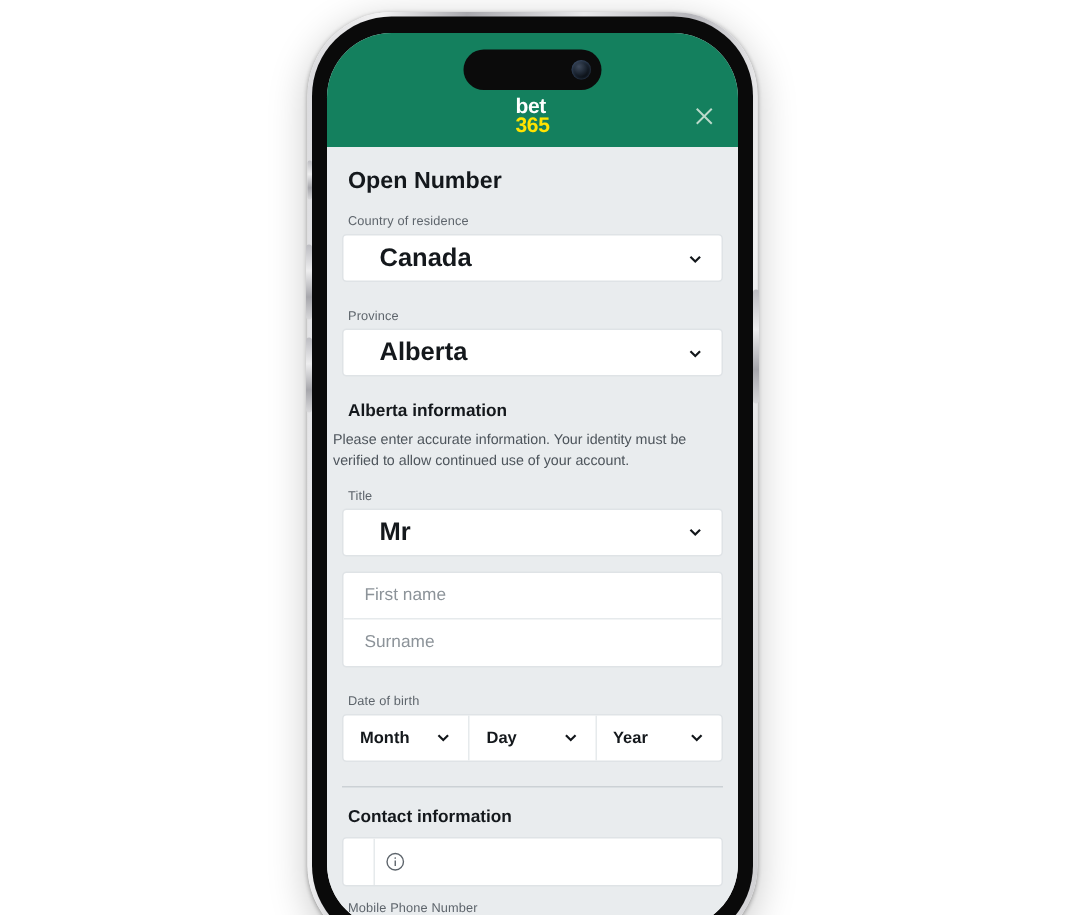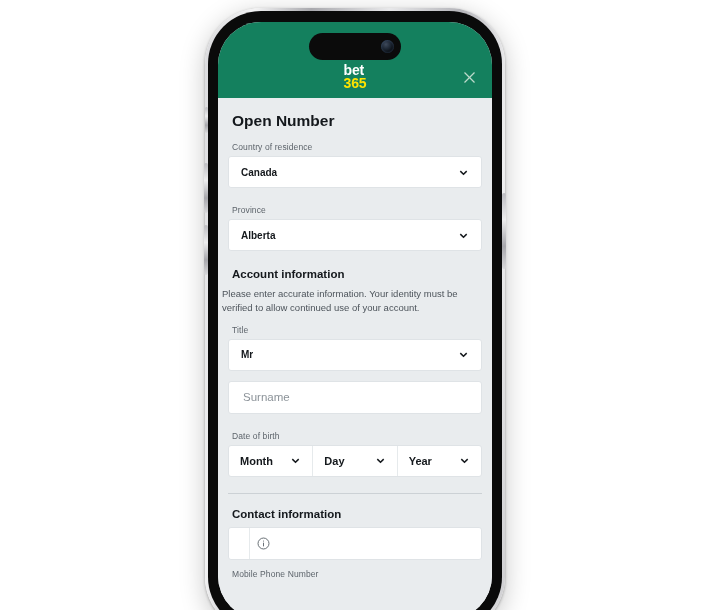--- a/index.html
+++ b/index.html
@@ -120,23 +120,24 @@
     background: #ffffff;
     border: 1px solid #dfe3e6;
     border-radius: 3px;
     height: 32px;
     display: flex; align-items: center;
     padding: 0 12px;
     cursor: pointer;
   }
   .select-value {
     flex: 1;
-    font-size: 10px;
-    font-weight: bold;
-    color: #14181c;
+    font-size: 17px;
+    font-weight: bold;
+    color: #14181c;
+    margin-left: 12px;
   }
   .chev { width: 11px; height: 11px; color: #14181c; flex: 0 0 auto; }
 
   .gap-lg { height: 17px; }
   .gap-sm { height: 10px; }
 
   .section-title {
     font-size: 11.5px;
     font-weight: bold;
     color: #14181c;
@@ -262,34 +263,37 @@
           <div class="field-label">Province</div>
           <div class="select-box">
             <span class="select-value">Alberta</span>
             <svg class="chev" viewBox="0 0 12 12" fill="none" stroke="currentColor" stroke-width="1.6">
               <polyline points="2.5,4.5 6,8 9.5,4.5"></polyline>
             </svg>
           </div>
 
           <div class="gap-lg"></div>
 
-          <div class="section-title">Account information</div>
+          <div class="section-title">Alberta information</div>
           <div class="section-desc">Please enter accurate information. Your identity must be verified to allow continued use of your account.</div>
 
           <div class="field-label">Title</div>
           <div class="select-box">
             <span class="select-value">Mr</span>
             <svg class="chev" viewBox="0 0 12 12" fill="none" stroke="currentColor" stroke-width="1.6">
               <polyline points="2.5,4.5 6,8 9.5,4.5"></polyline>
             </svg>
           </div>
 
           <div class="gap-sm"></div>
 
           <div class="input-stack">
+            <div class="input-row">
+              <input type="text" placeholder="First name" style="">
+            </div>
             <div class="input-row">
               <input type="text" placeholder="Surname" style="">
             </div>
           </div>
 
           <div class="gap-lg"></div>
 
           <div class="field-label">Date of birth</div>
           <div class="dob-row">
             <div class="dob-cell">

